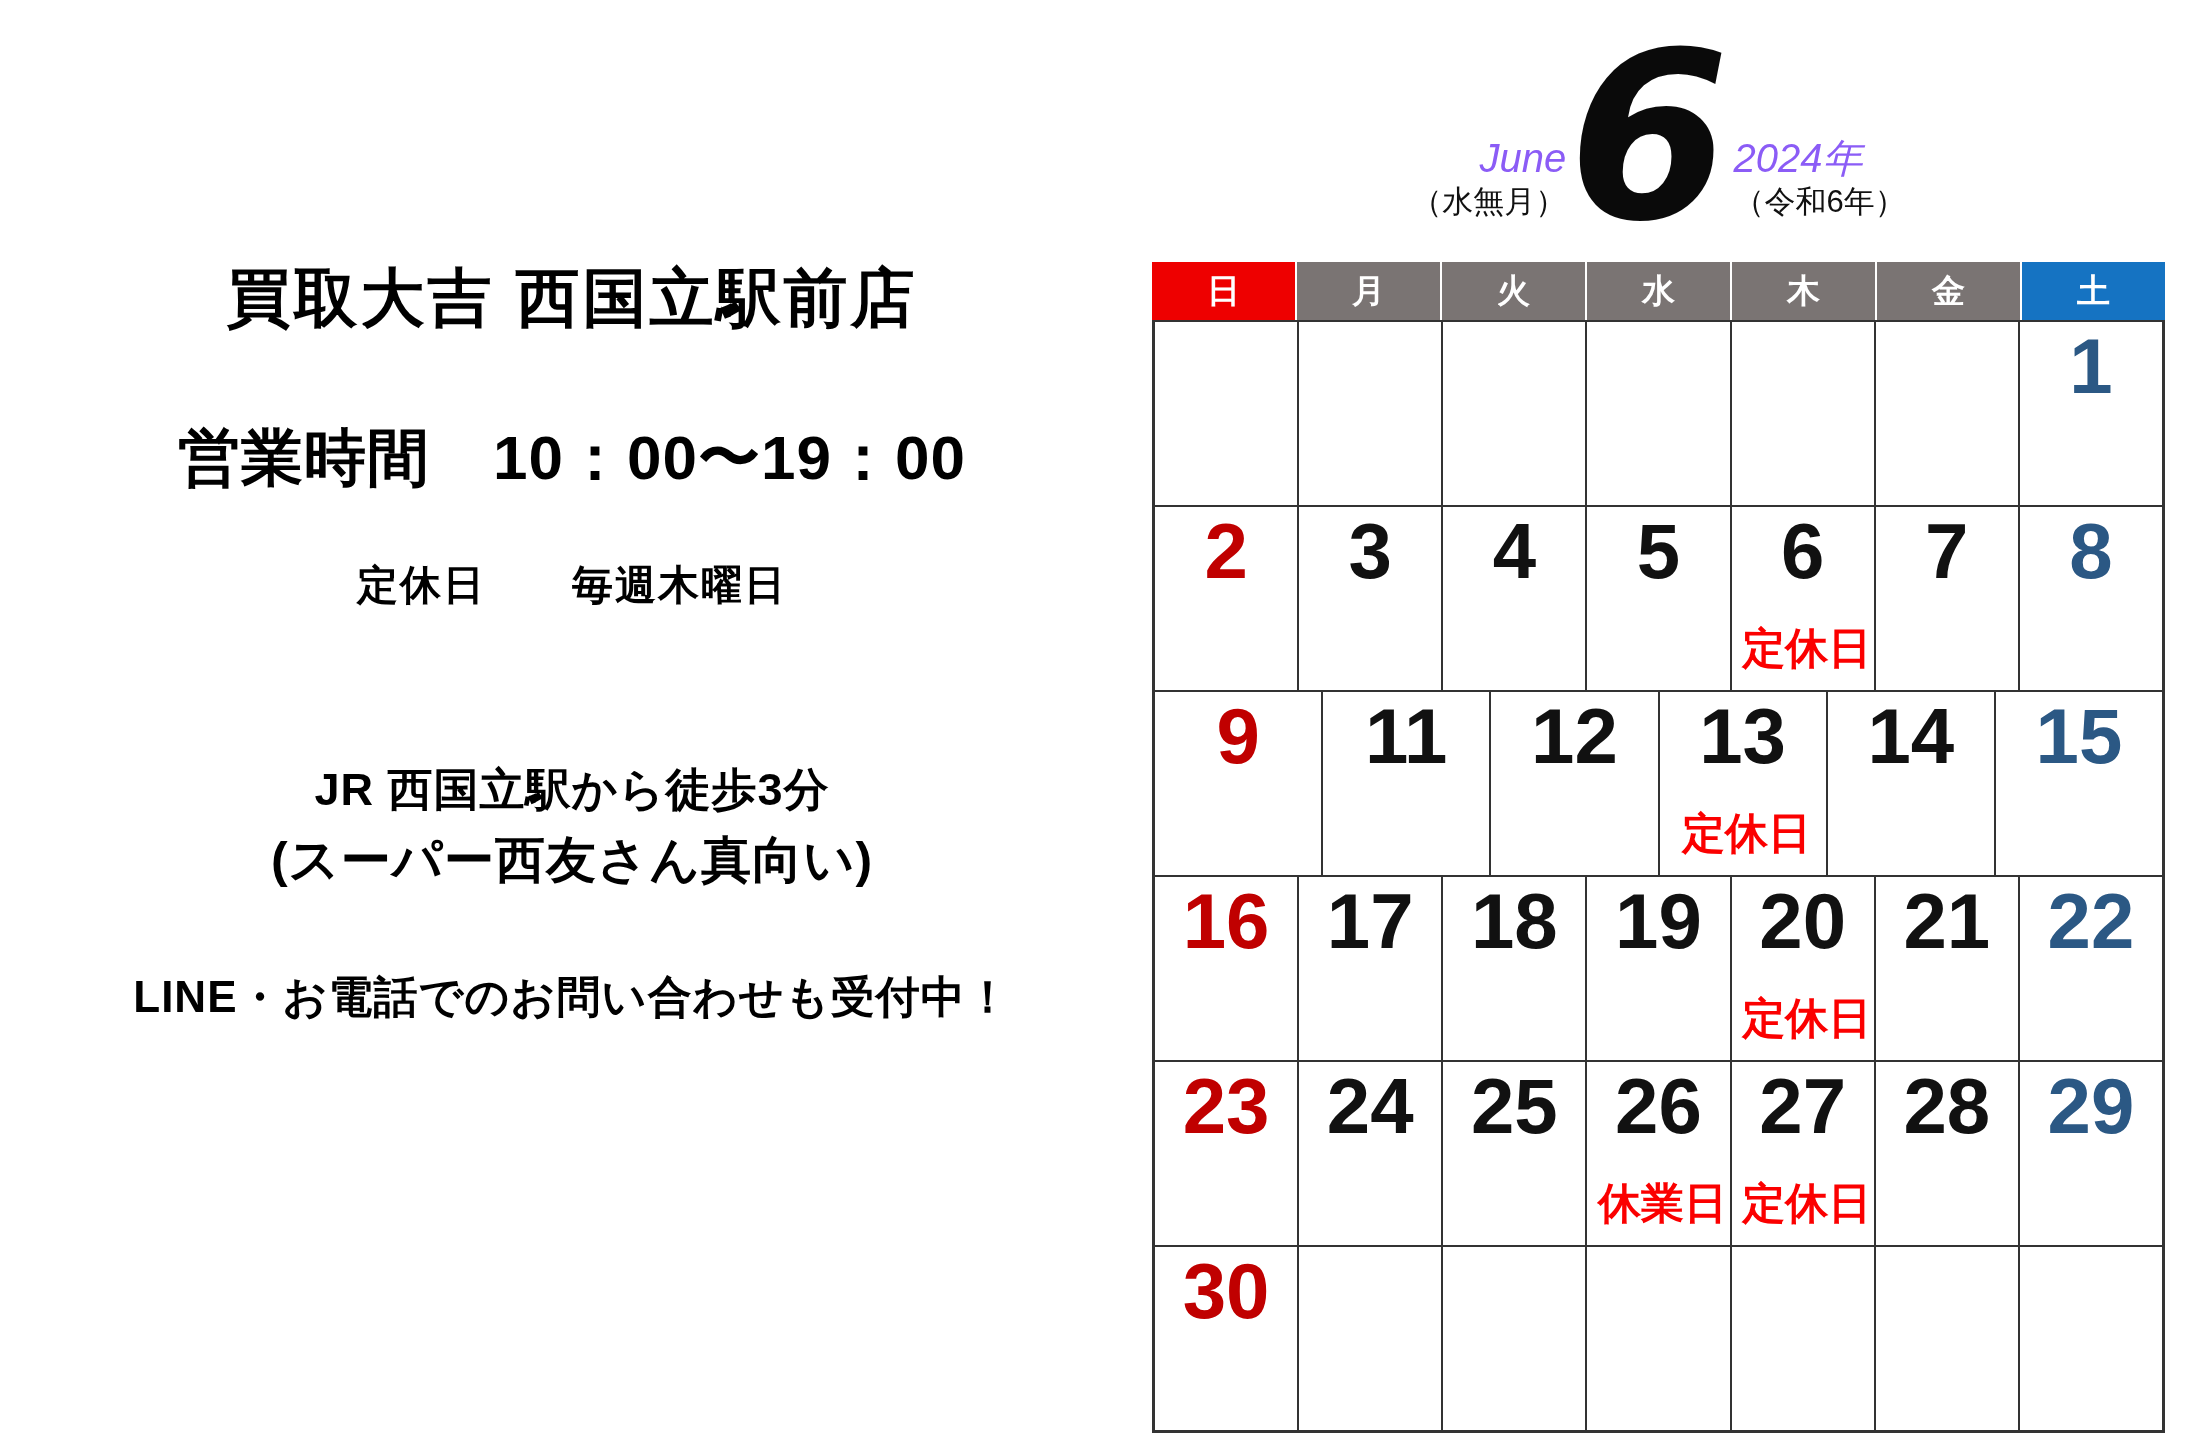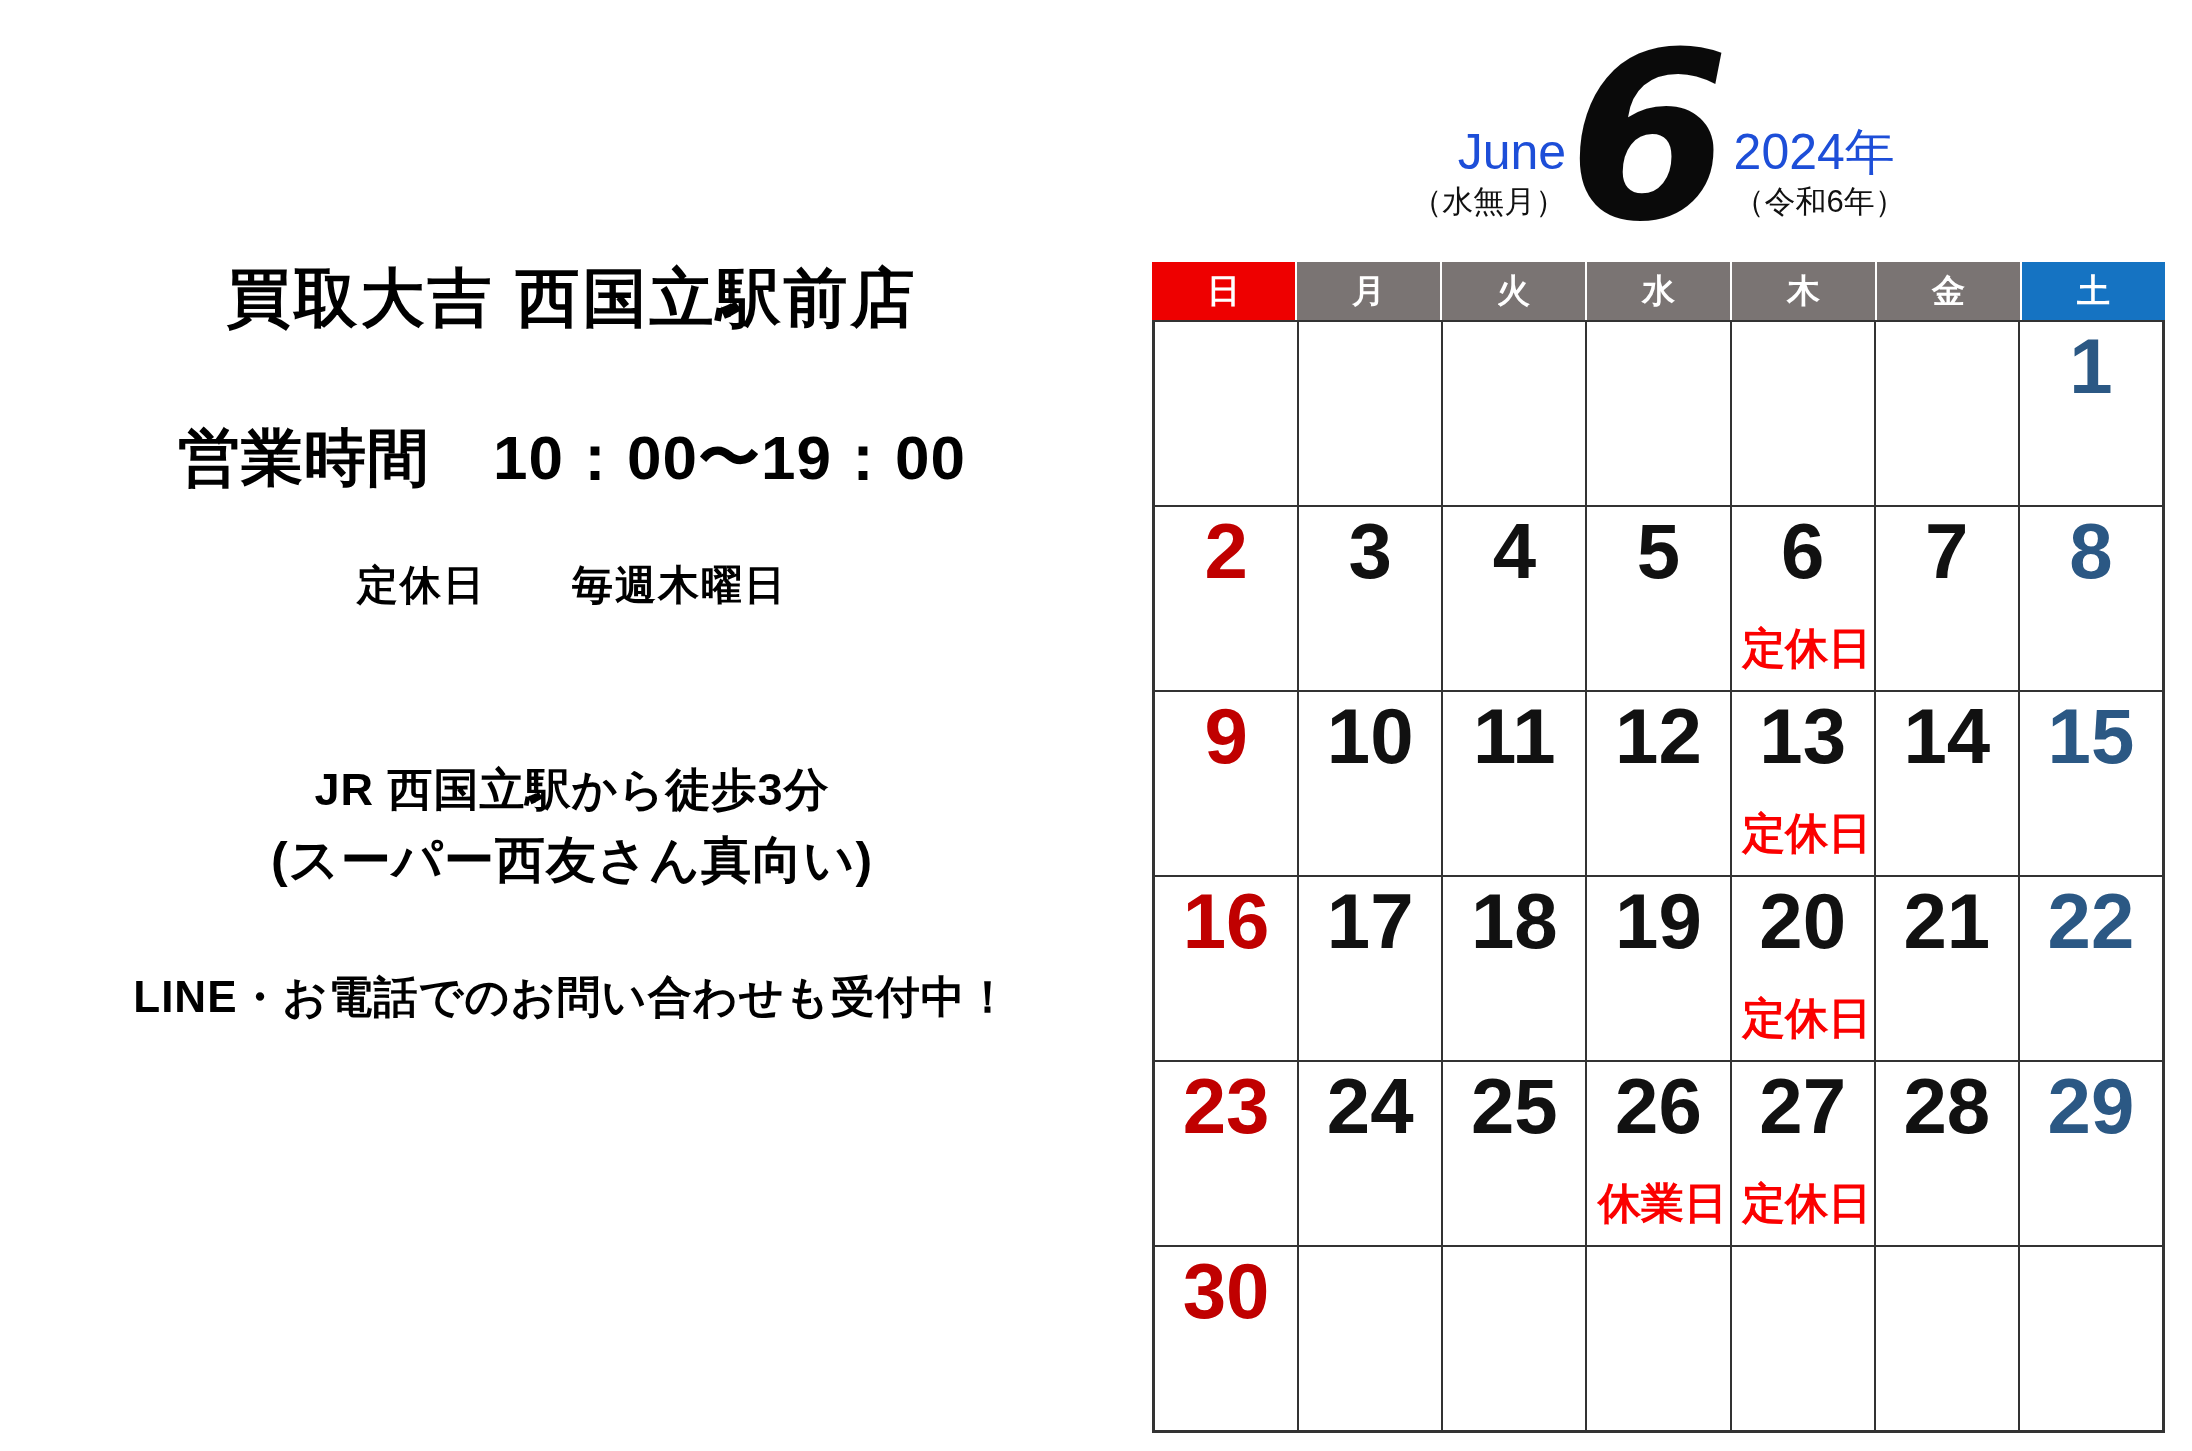--- a/index.html
+++ b/index.html
@@ -27,21 +27,21 @@
   .contact-line {top:972px;font-size:44px;}
 
   
   .cal-title{
     position:absolute;left:1152px;top:36px;width:1013px;height:192px;
     display:flex;align-items:flex-end;justify-content:center;
   }
   .title-col{display:flex;flex-direction:column;line-height:1.25;padding-bottom:6px;}
   .title-col.left {text-align:right;}
   .title-col.right{text-align:left;}
-  .title-en,.title-year{font-size:50px;color:#1d4ed8;}
+  .title-en,.title-year{font-size:40px;color:#8b5cf6;font-style:italic;}
   .title-jp,.title-era {font-size:31px;color:#111;}
   .big-month{
     font-family:"DejaVu Sans","Liberation Sans",sans-serif;
     font-size:232px;font-weight:700;font-style:italic;
     line-height:0.78;margin:0 4px 0 2px;color:#0a0a0a;
   }
 
   
   .cal-table{position:absolute;left:1152px;top:262px;width:1013px;}
   .cal-header{display:flex;height:58px;}
@@ -142,23 +142,20 @@
           </div>
           <div class="dcell">
             <div class="dnum sat">8</div>
           </div>
         </div>
         <div class="wrow">
           <div class="dcell">
             <div class="dnum sun">9</div>
           </div>
           <div class="dcell">
-            <div class="dnum wd">10</div>
-          </div>
-          <div class="dcell">
             <div class="dnum wd">11</div>
           </div>
           <div class="dcell">
             <div class="dnum wd">12</div>
           </div>
           <div class="dcell">
             <div class="dnum wd">13</div>
             <div class="dlabel">定休日</div>
           </div>
           <div class="dcell">

